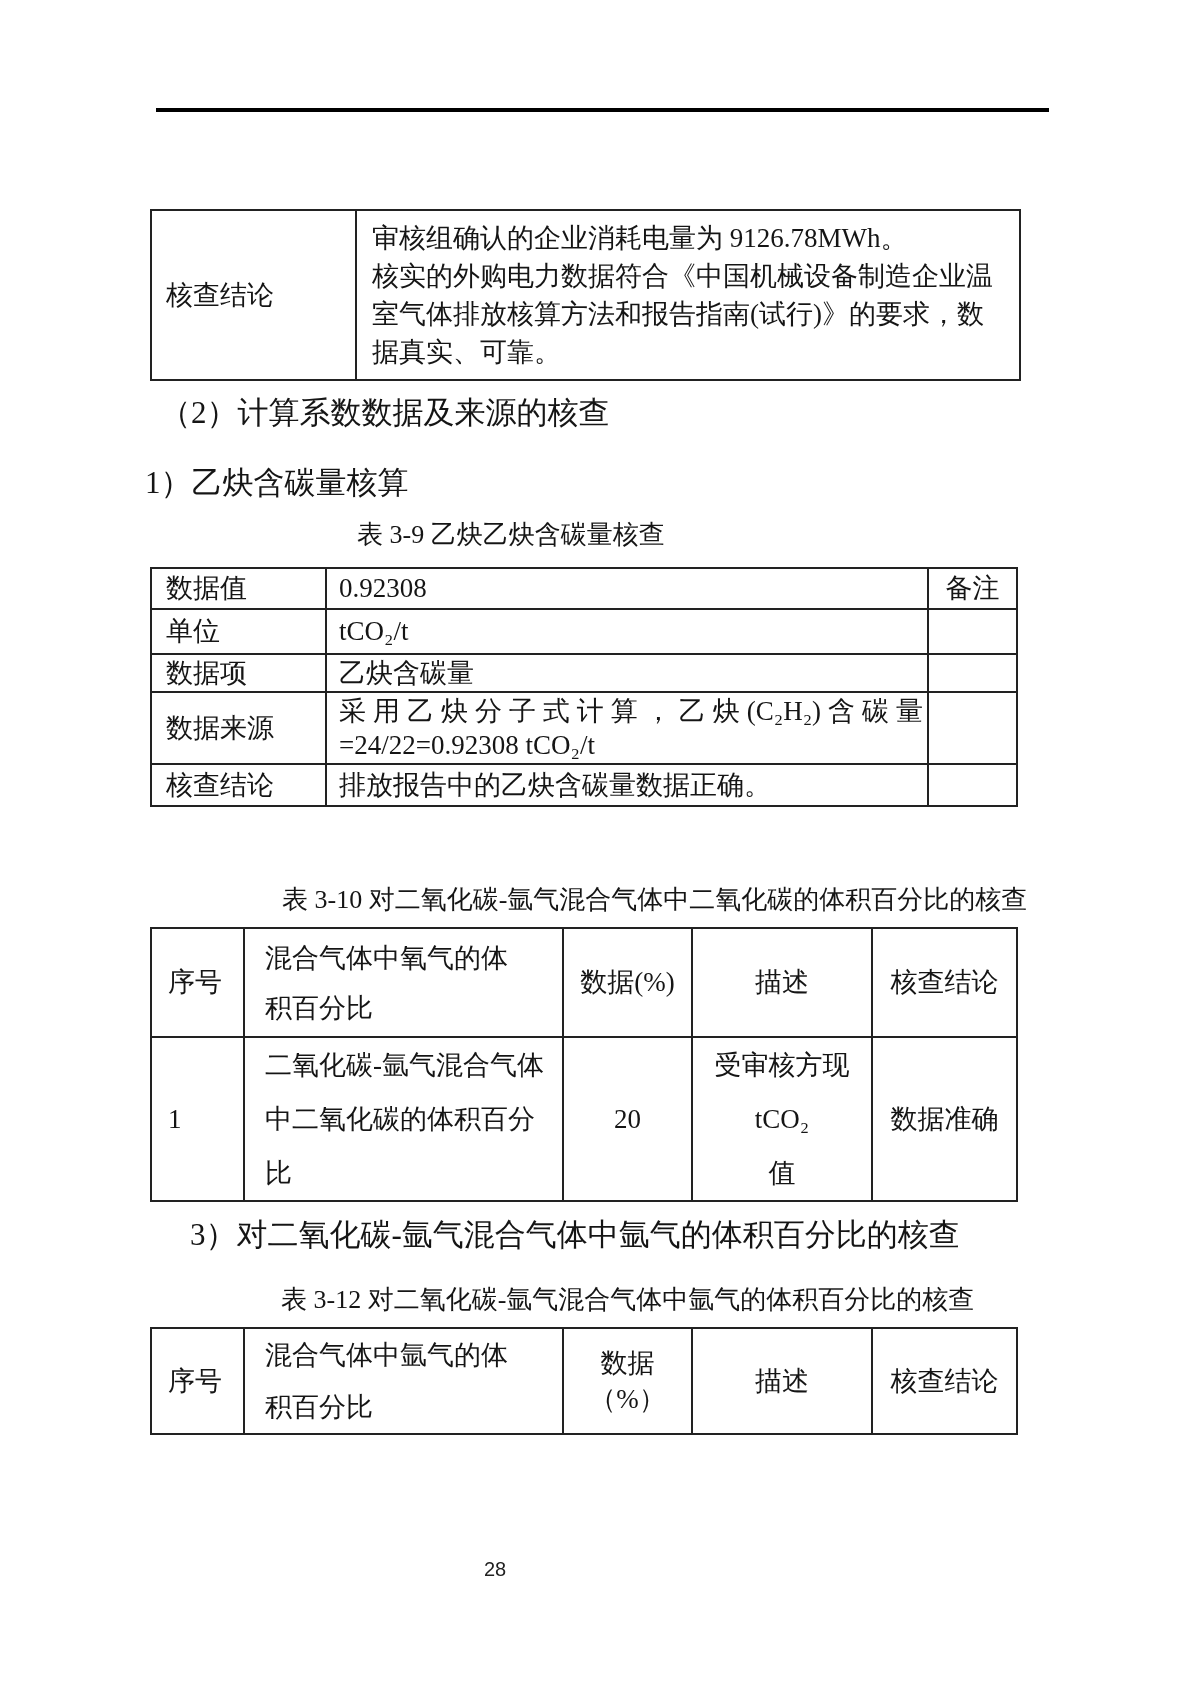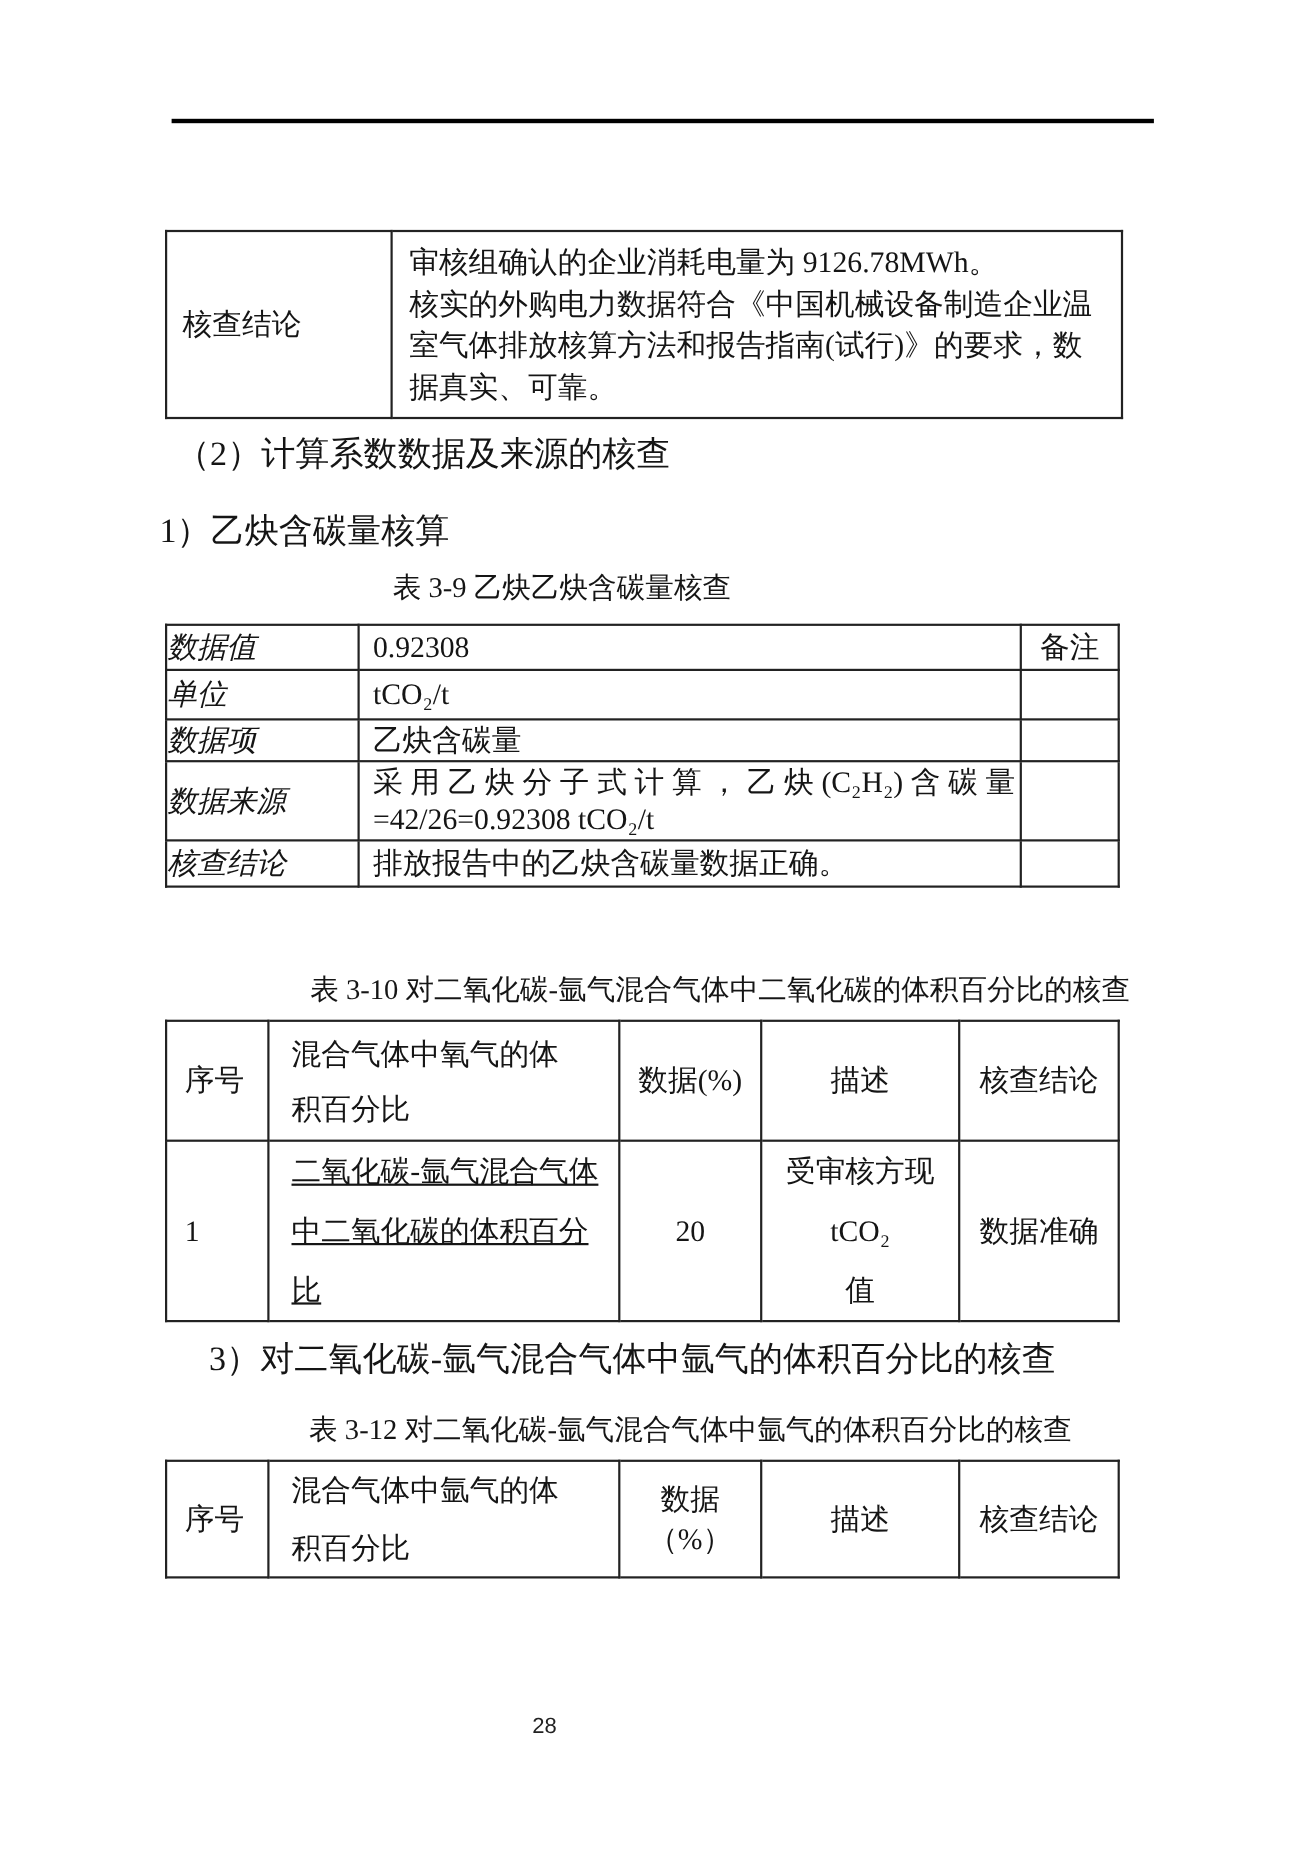--- a/index.html
+++ b/index.html
@@ -30,32 +30,32 @@
   .h-acet{left:145px;top:462px;}
   .h-co2{left:192px;top:818px;}
   .h-ar{left:190px;top:1214px;}
   
   .caption{font-size:26px;white-space:nowrap;}
   .cap-3-9{left:357px;top:517px;}
   .cap-3-10{left:282px;top:882px;}
   .cap-3-12{left:281px;top:1282px;}
   
   .tableB{left:150px;top:567px;}
-  .tableB .label-cell{font-style:italic;}
+  .tableB .label-cell{padding-left:14px;}
   .tableB .value-cell{padding-left:12px;}
   .tableB .note-cell{text-align:center;}
   .tableB .src-line1{line-height:34px;text-align:justify;text-align-last:justify;padding-right:4px;}
   .tableB .src-line2{line-height:34px;}
   
   .tableC{left:150px;top:927px;}
   .tableD{left:150px;top:1327px;}
   .grid-num{padding-left:16px;}
   .grid-item{padding-left:20px;}
   .grid-item .line{line-height:50px;white-space:nowrap;}
-  .tableC .row-item .line{line-height:54px;text-decoration:underline;}
+  .tableC .row-item .line{line-height:54px;}
   .grid-center{text-align:center;}
   .desc-lines .line{line-height:54px;text-align:center;}
   .tableD .grid-item .line{line-height:52px;}
   
   .page-number{left:0;top:1558px;width:990px;text-align:center;
     font-family:"Liberation Sans","DejaVu Sans",sans-serif;font-size:20px;color:#222;}
 </style>
 </head>
 <body>
 
@@ -104,21 +104,21 @@
     </tr>
     <tr style="height:38px">
       <td class="label-cell">数据项</td>
       <td class="value-cell">乙炔含碳量</td>
       <td class="note-cell"></td>
     </tr>
     <tr style="height:72px">
       <td class="label-cell">数据来源</td>
       <td class="value-cell">
         <div class="src-line1">采用乙炔分子式计算，乙炔(C₂H₂)含碳量</div>
-        <div class="src-line2">=42/26=0.92308  tCO₂/t</div>
+        <div class="src-line2">=24/22=0.92308  tCO₂/t</div>
       </td>
       <td class="note-cell"></td>
     </tr>
     <tr style="height:42px">
       <td class="label-cell">核查结论</td>
       <td class="value-cell">排放报告中的乙炔含碳量数据正确。</td>
       <td class="note-cell"></td>
     </tr>
   </tbody>
     </table>

